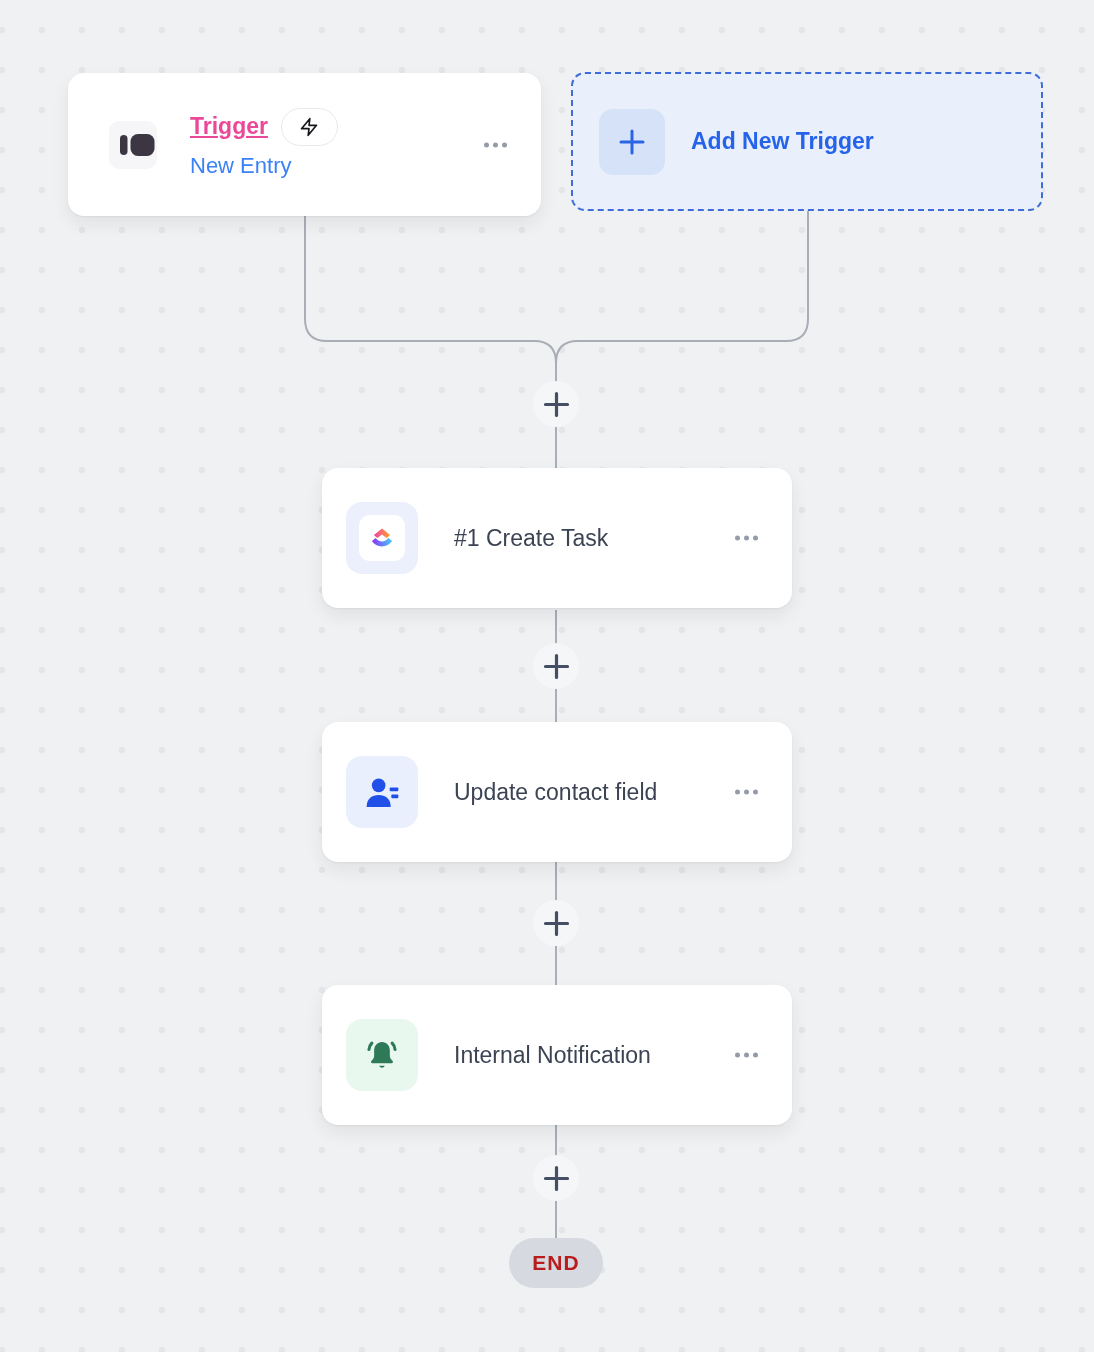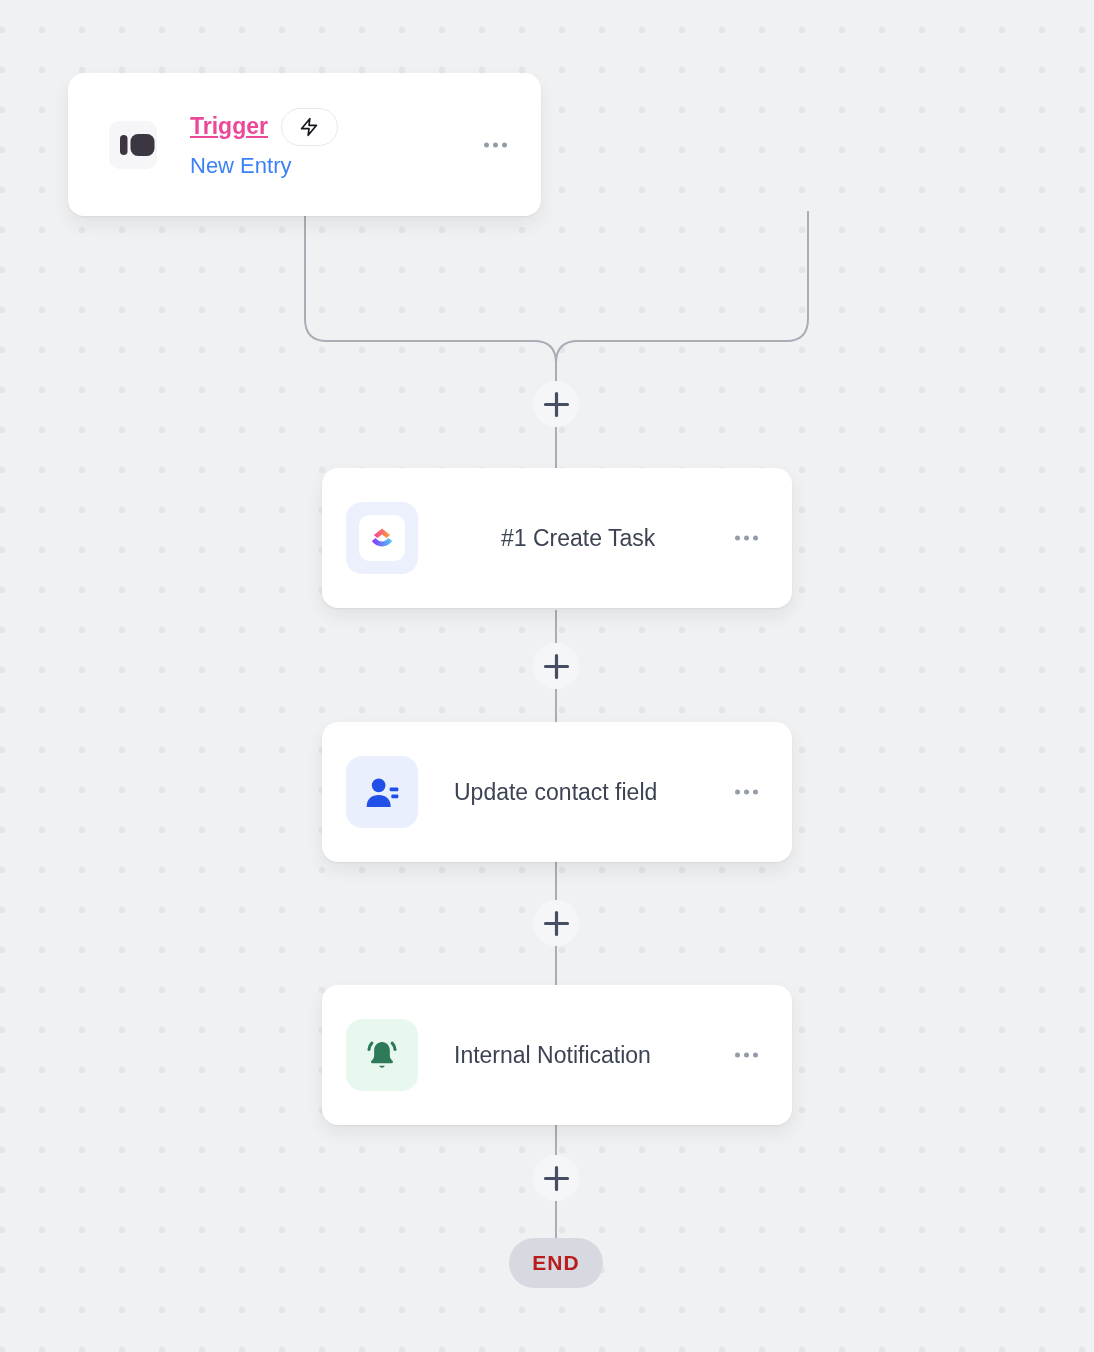--- a/index.html
+++ b/index.html
@@ -122,22 +122,30 @@
       </div>
       <div class="trigger-sub">New Entry</div>
     </div>
     <div class="dots">
       <i></i>
         <i></i>
         <i></i>
     </div>
   </div>
 
-
-  <div class="card step-card" style="top:468px;gap:47px;">
+  <div class="add-panel">
+    <div class="add-plus-square">
+      <svg width="30" height="30" viewBox="0 0 30 30" fill="none" stroke="#2B64E4" stroke-width="3" stroke-linecap="round">
+        <path d="M15 4 V26 M4 15 H26"></path>
+      </svg>
+    </div>
+    <span class="add-label">Add New Trigger</span>
+  </div>
+
+  <div class="card step-card" style="top:468px;">
     <div class="step-icon icon-bg-lavender">
       <div class="clickup-tile">
         <svg width="30" height="30" viewBox="0 0 24 24">
           <defs>
             <linearGradient id="cu-top" x1="0" y1="0" x2="1" y2="0">
               <stop offset="0" stop-color="#F53FA0"></stop>
                 <stop offset="1" stop-color="#FFA12F"></stop>
             </linearGradient>
             <linearGradient id="cu-bot" x1="0" y1="0" x2="1" y2="0">
               <stop offset="0" stop-color="#8930FD"></stop>

